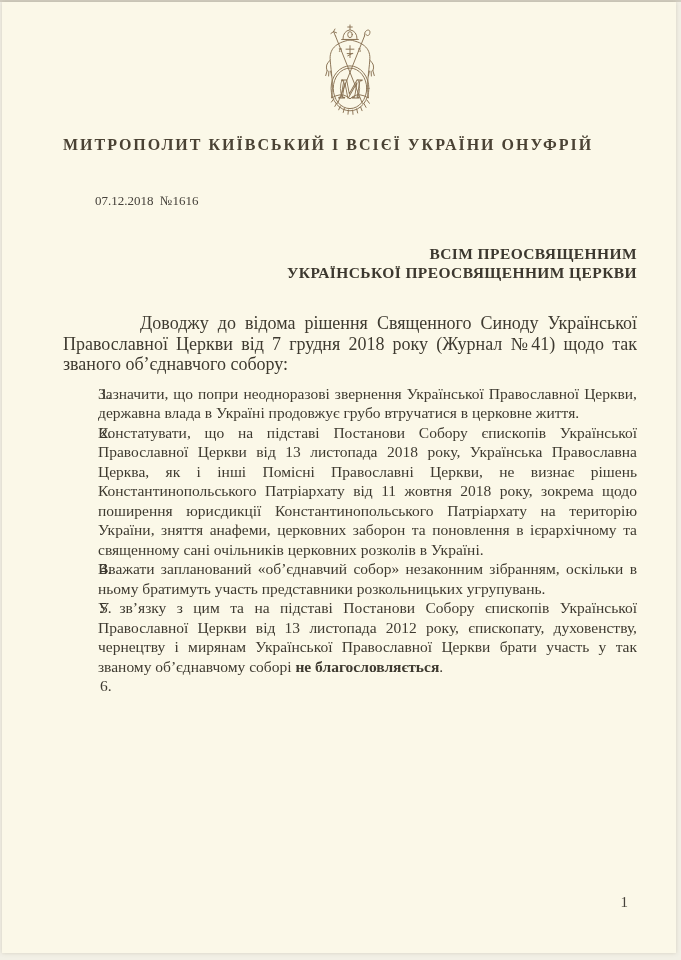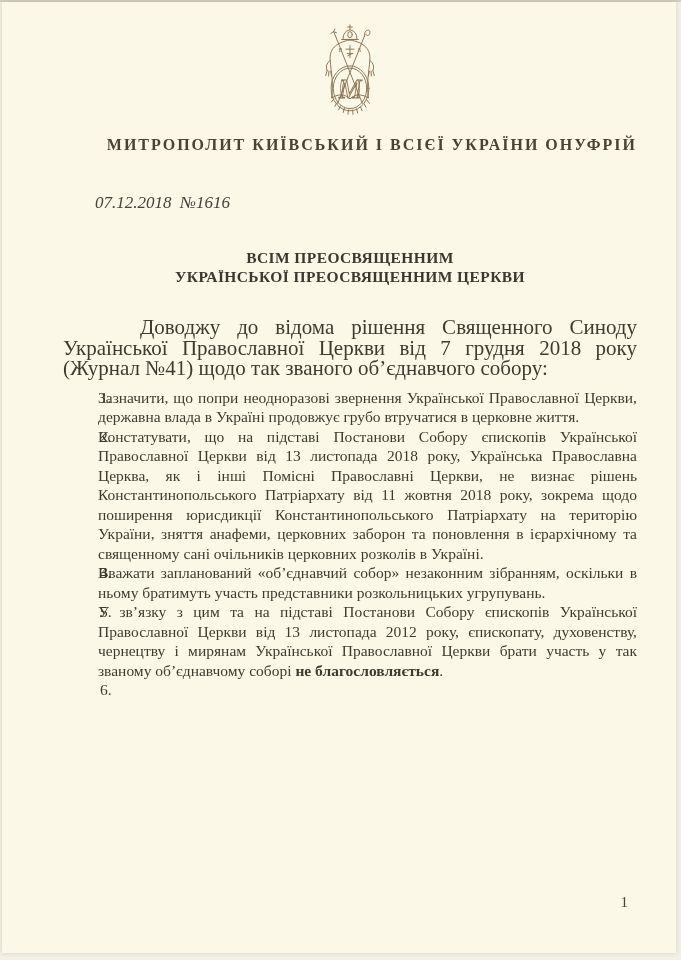--- a/index.html
+++ b/index.html
@@ -26,47 +26,46 @@
     padding:22px 39px 0 61px;
     color:var(--ink);
     box-shadow:0 0 4px rgba(120,110,80,.25);
   }
   .emblem-wrap{
     width:100%;display:flex;justify-content:center;
     height:97px;
   }
   .letterhead-title{
     margin-top:15px;
-    text-align:right;
+    text-align:left;
     font-weight:bold;
     font-size:16px;
     letter-spacing:2px;
     color:var(--heading-ink);
     white-space:nowrap;
   }
   .reference-line{
     margin-top:39px;
     padding-left:32px;
-    font-style:italic;
-    font-size:17px;
+    font-size:13px;
     white-space:pre;
     color:#45413a;
   }
   .addressee{
     margin-top:35px;
-    text-align:center;
+    text-align:right;
     font-weight:bold;
     font-size:15.5px;
     line-height:19px;
     letter-spacing:.4px;
     color:#3c382f;
   }
   .intro{
     margin-top:31px;
-    font-size:21px;
+    font-size:18px;
     line-height:20.5px;
     text-align:justify;
     text-indent:77px;
   }
   .list{
     margin-top:9px;
     font-size:15.5px;
     line-height:19.5px;
   }
   .item{position:relative;}

